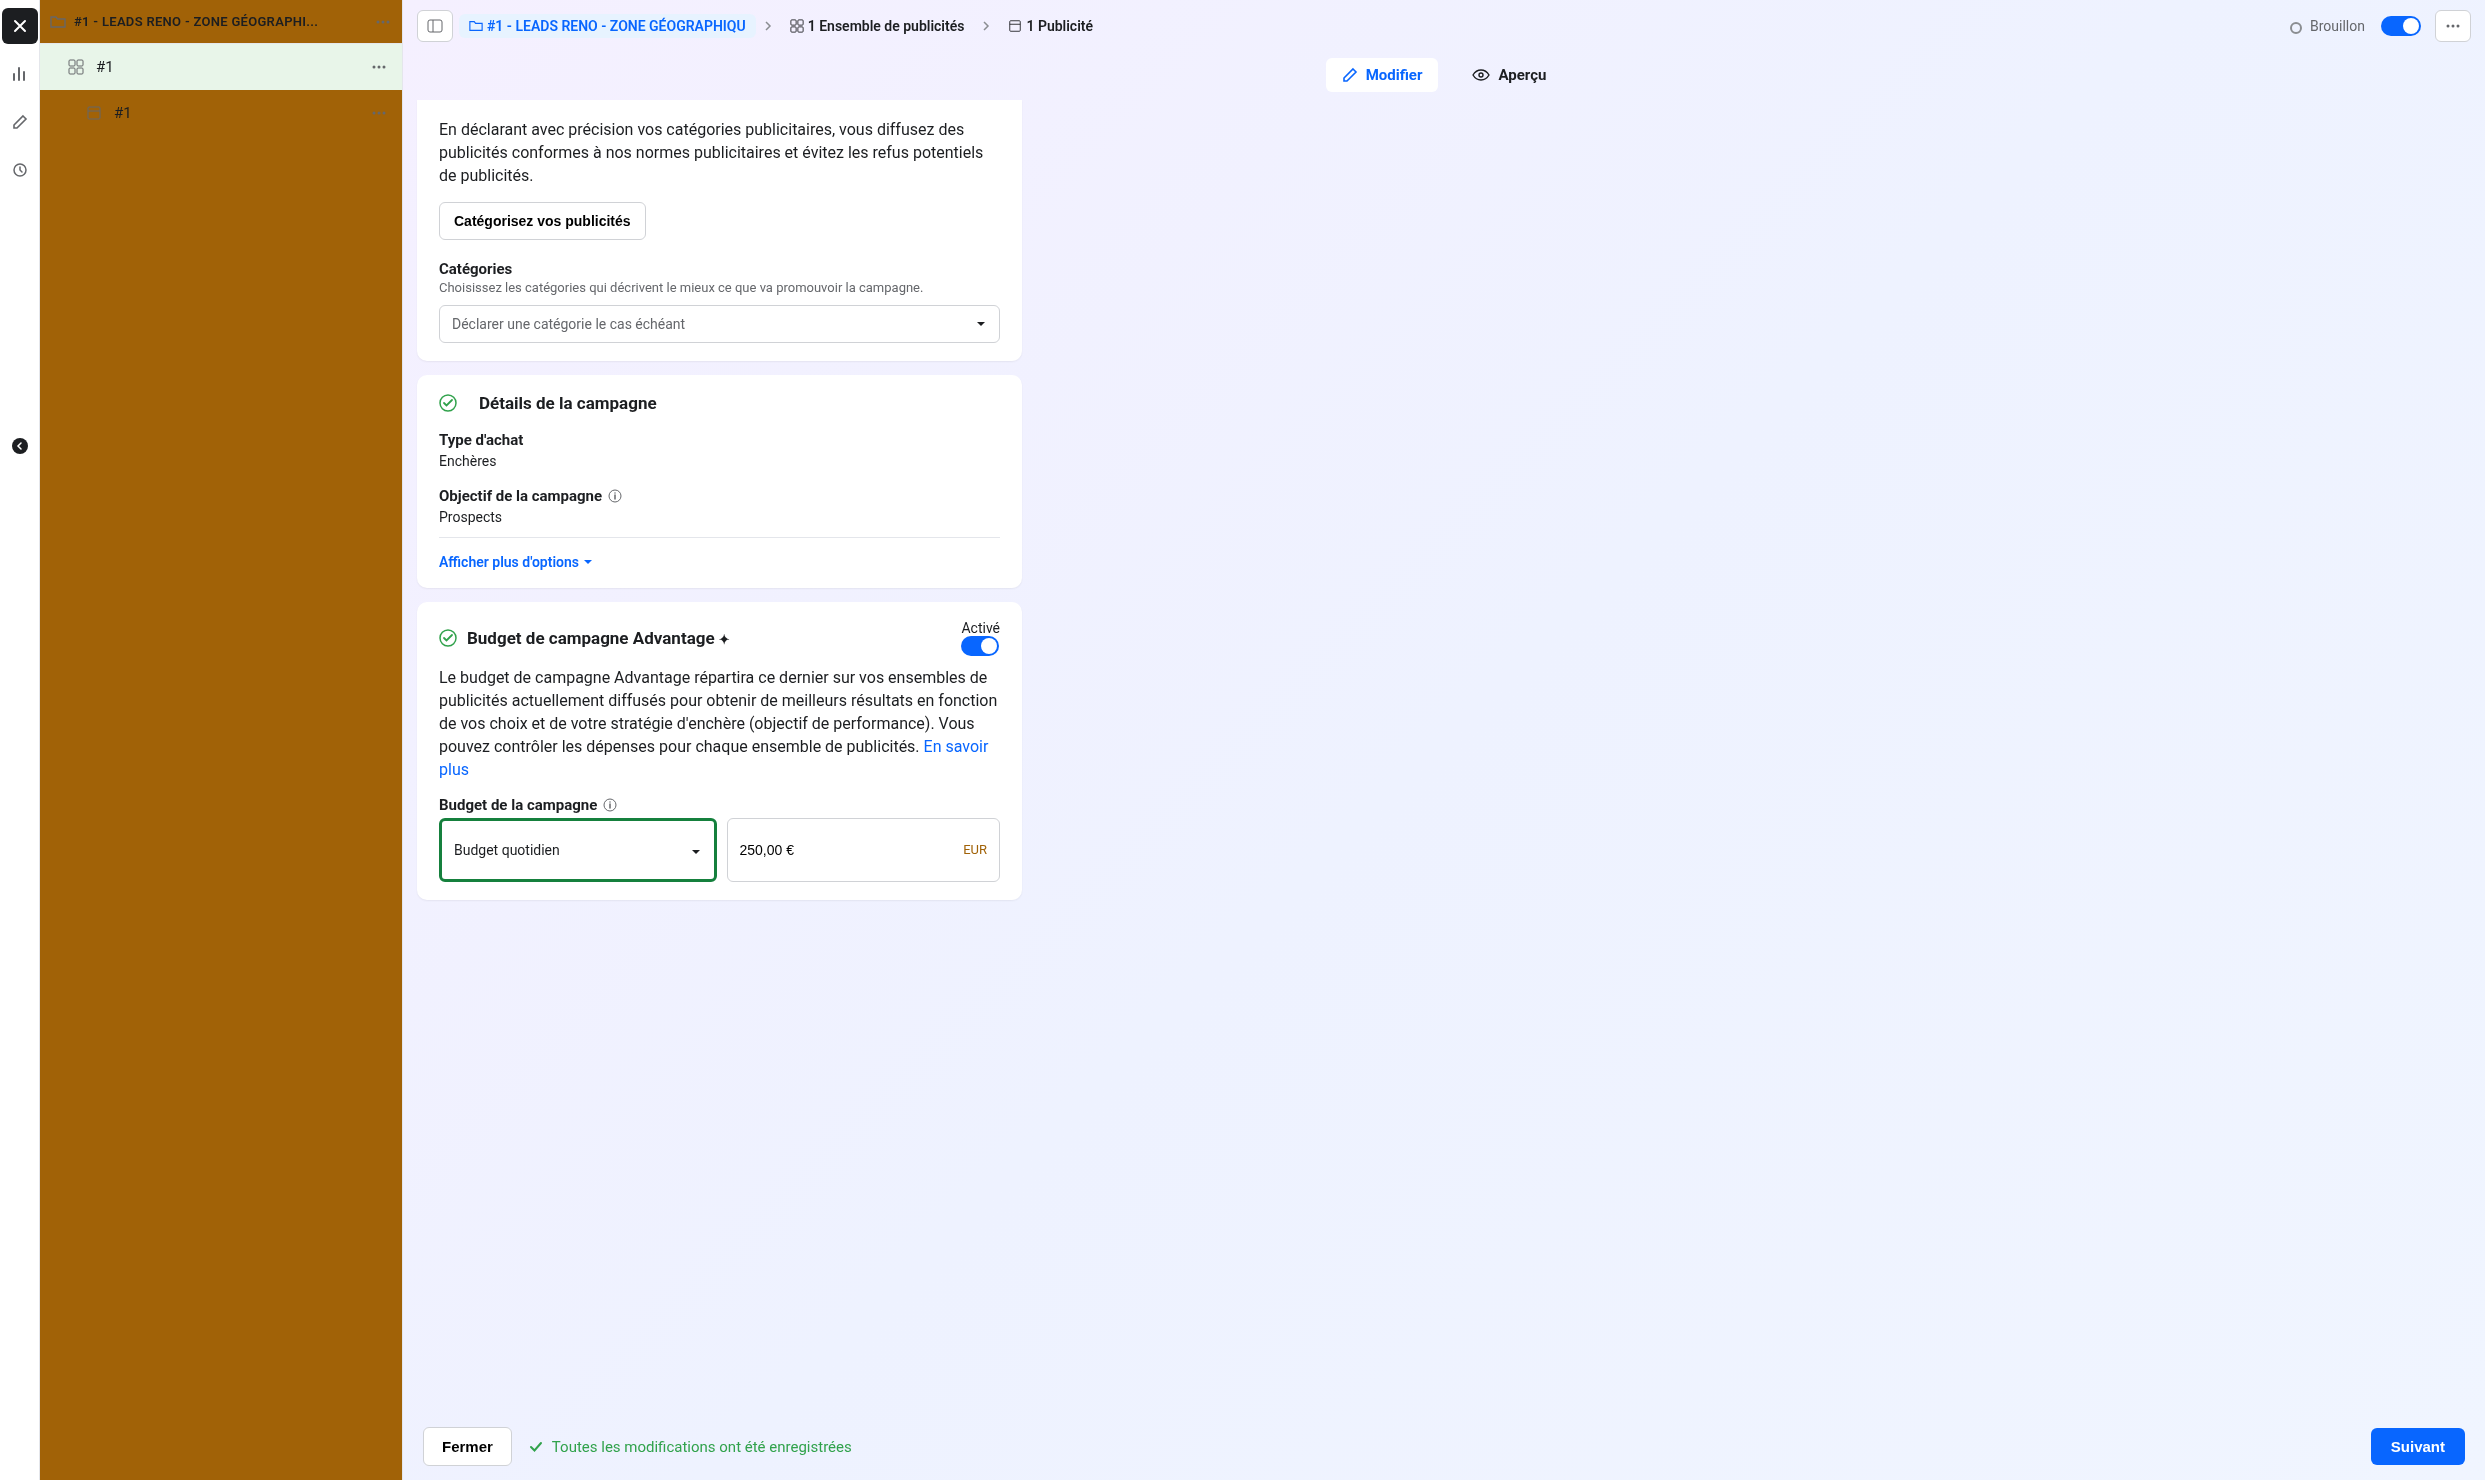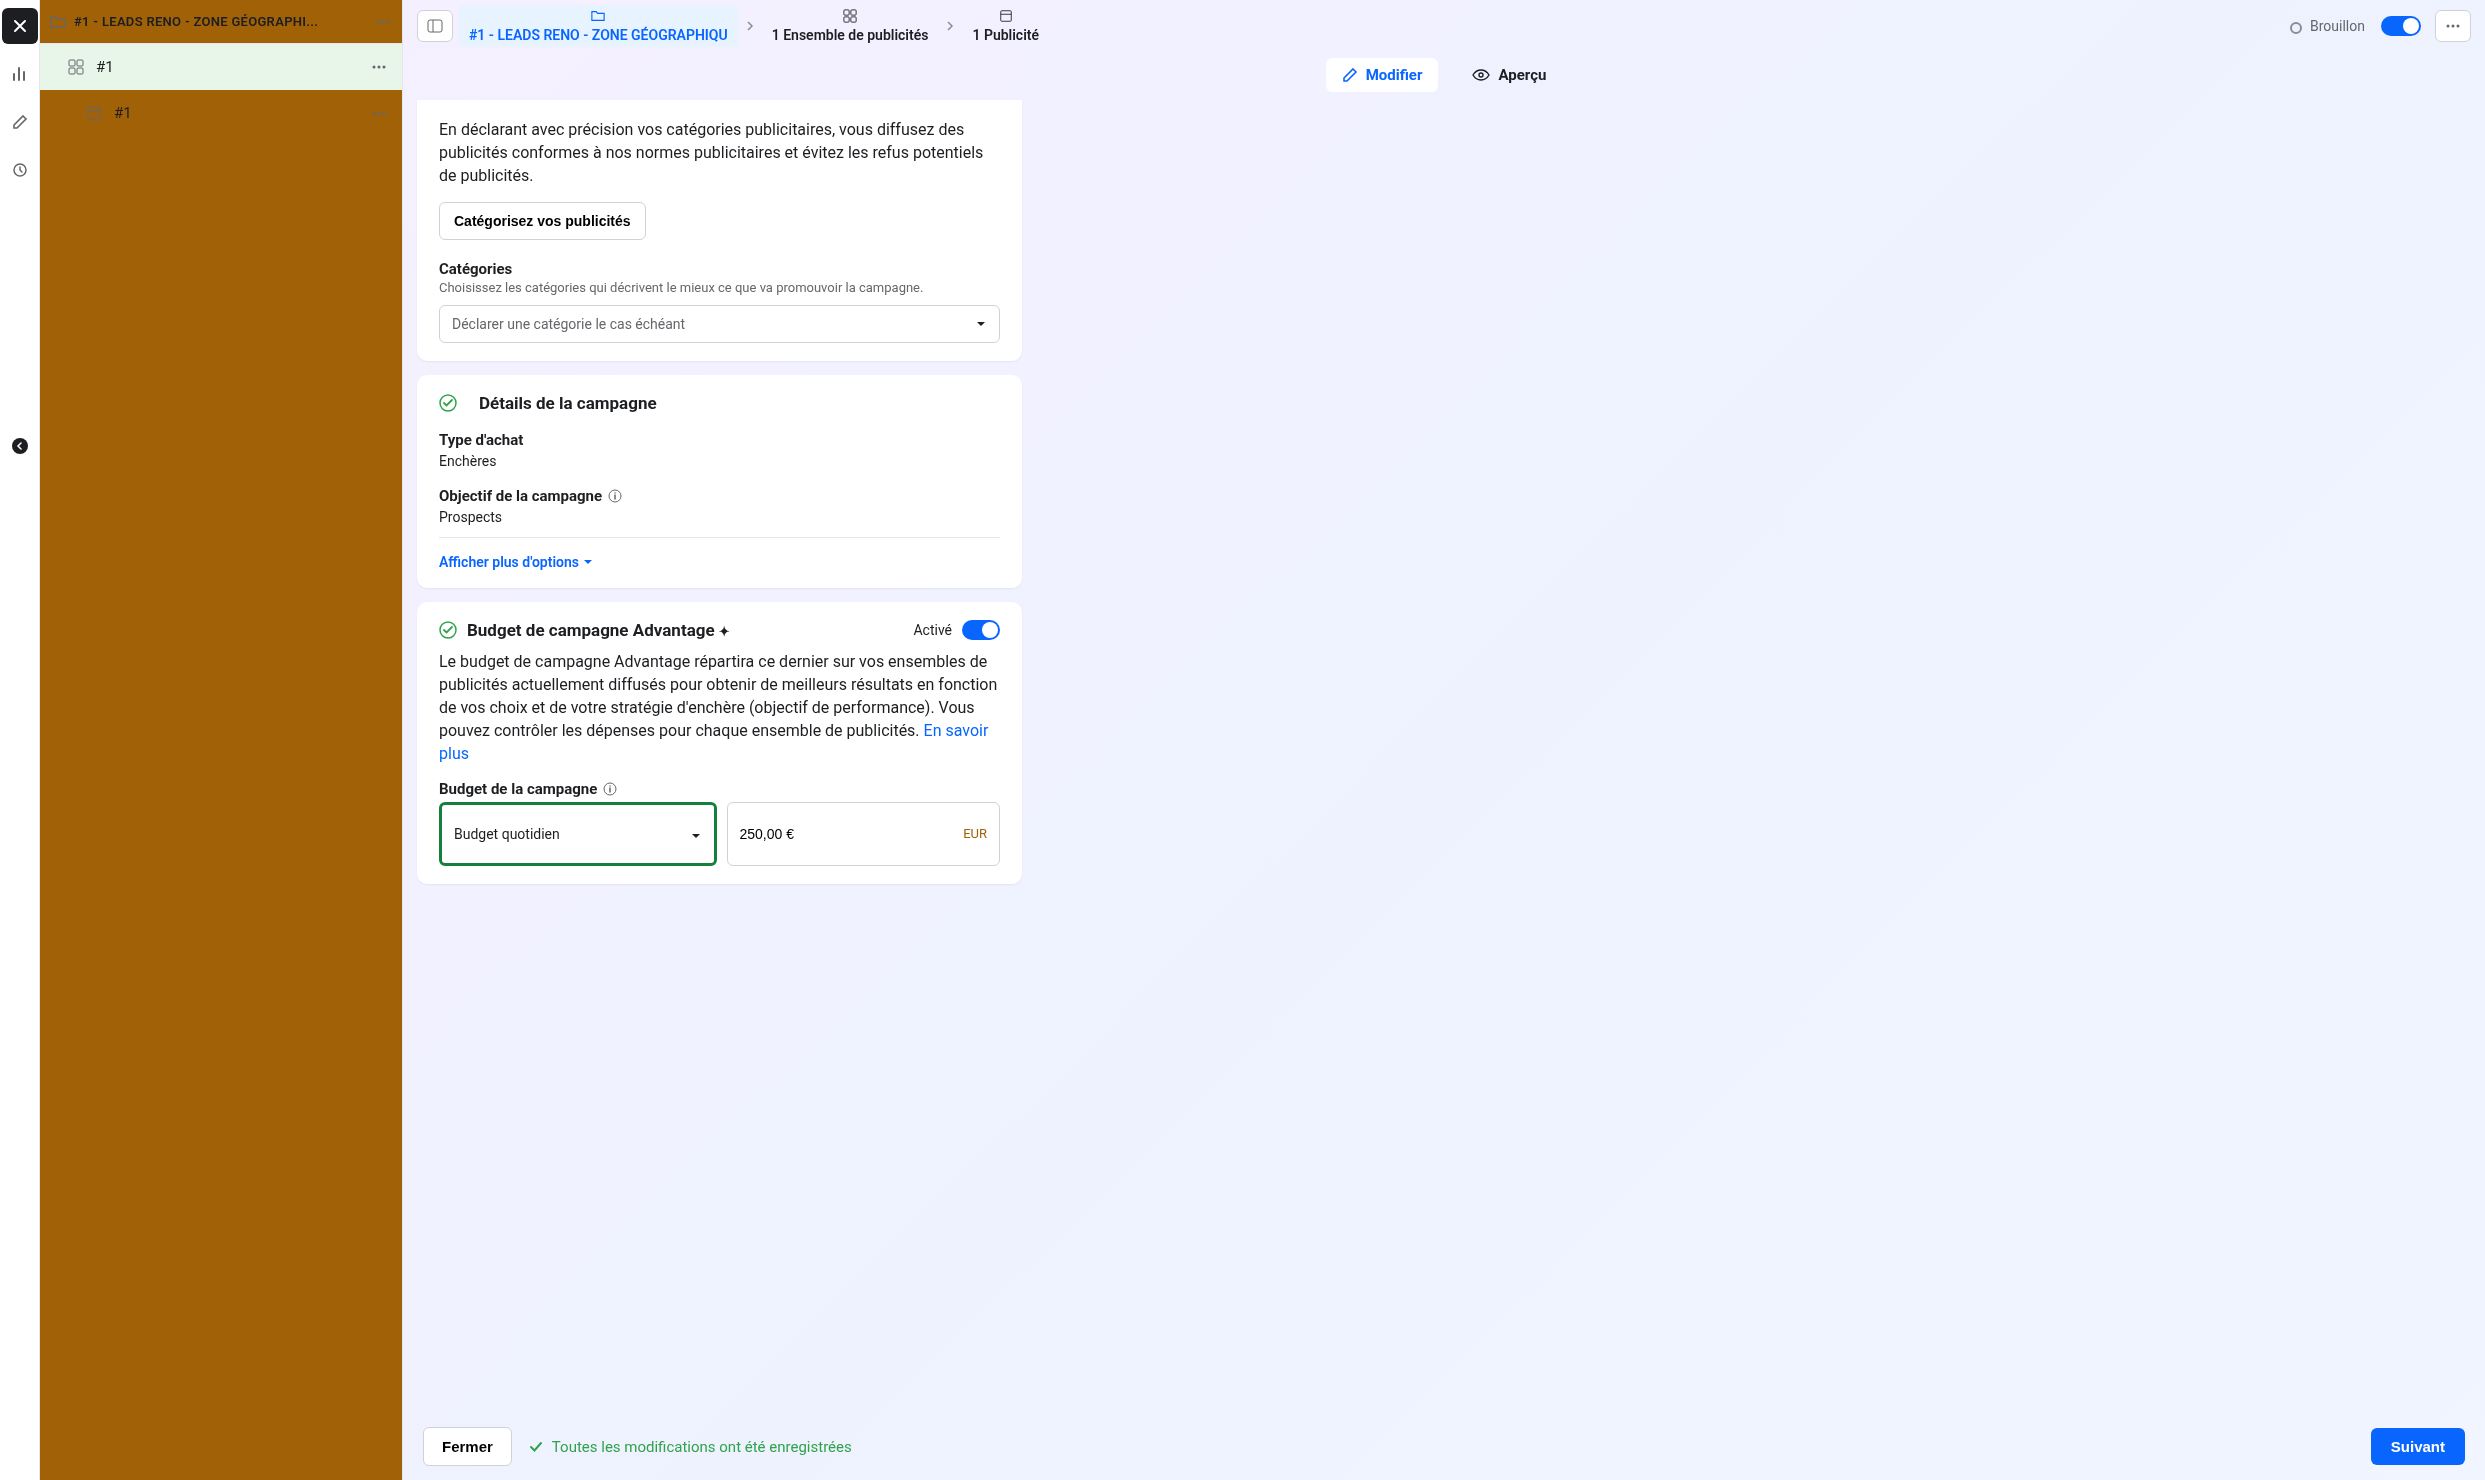--- a/index.html
+++ b/index.html
@@ -14,21 +14,21 @@
 .folder-icon { color: #65676b; flex-shrink: 0; }
 .lp-title { font-size: 13px; font-weight: 600; letter-spacing: 0.3px; white-space: nowrap; overflow: hidden; text-overflow: ellipsis; flex: 1; }
 .more-icon { color: #65676b; cursor: pointer; flex-shrink: 0; }
 .lp-item { display: flex; align-items: center; height: 46px; padding: 0 14px 0 28px; gap: 12px; cursor: pointer; }
 .lp-item.selected { background: #e8f5e9; }
 .lp-subitem { display: flex; align-items: center; height: 46px; padding: 0 14px 0 46px; gap: 12px; cursor: pointer; }
 .lp-label { font-size: 15px; flex: 1; }
 .main { flex: 1; display: flex; flex-direction: column; background: linear-gradient(135deg, #f5f0ff 0%, #eef2ff 50%, #f0f5ff 100%); position: relative; }
 .topbar { display: flex; align-items: center; height: 44px; padding: 0 14px; gap: 6px; background: transparent; margin-top: 4px; }
 .topbar-btn { width: 36px; height: 32px; border: 1px solid #d0d2d6; border-radius: 6px; background: #fff; display: flex; align-items: center; justify-content: center; cursor: pointer; color: #65676b; }
-.bc { display: flex; align-items: center; gap: 4px; padding: 4px 10px; border-radius: 6px; cursor: pointer; font-size: 14px; font-weight: 600; white-space: nowrap; flex-direction: column; }
+.bc { display: flex; align-items: center; gap: 4px; padding: 4px 10px; border-radius: 6px; cursor: pointer; font-size: 14px; font-weight: 600; white-space: nowrap; }
 .bc.active { background: #e7f3ff; color: #0866ff; }
 .bc .folder-icon, .bc svg { color: inherit; }
 .bc-sep { color: #8a8d91; }
 .spacer { flex: 1; }
 .status-pill { display: flex; align-items: flex-end; gap: 8px; font-size: 14px; color: #65676b; }
 .status-dot { width: 12px; height: 12px; border: 2px solid #8a8d91; border-radius: 50%; }
 .toggle { width: 40px; height: 20px; background: #0866ff; border-radius: 10px; position: relative; cursor: pointer; margin-left: 10px; }
 .toggle::after { content: ""; position: absolute; width: 16px; height: 16px; background: #fff; border-radius: 50%; top: 2px; right: 2px; }
 .tabs { display: flex; justify-content: center; gap: 18px; padding: 10px 0 8px; }
 .tab { display: flex; align-items: center; gap: 8px; padding: 8px 16px; border-radius: 6px; font-size: 15px; font-weight: 700; cursor: pointer; }
@@ -46,21 +46,21 @@
 .card-header { display: flex; align-items: center; gap: 22px; margin-bottom: 18px; }
 .check-icon { color: #31a24c; flex-shrink: 0; }
 .card-title { font-size: 17px; font-weight: 700; }
 .field-label { font-size: 15px; font-weight: 700; margin-bottom: 4px; display: flex; align-items: center; gap: 6px; }
 .field-value { font-size: 14px; color: #1c1e21; margin-bottom: 18px; }
 .info-icon { color: #65676b; cursor: pointer; }
 .divider { border: none; border-top: 1px solid #e4e6eb; margin: 12px 0 16px; }
 .link { color: #0866ff; font-size: 14px; font-weight: 600; cursor: pointer; display: flex; align-items: center; gap: 4px; }
 .card-header-row { display: flex; align-items: center; justify-content: space-between; margin-bottom: 10px; }
 .hdr-left { display: flex; align-items: center; gap: 10px; }
-.hdr-right { display: flex; align-items: center; gap: 10px; font-size: 14px; }
+.hdr-right { display: flex; gap: 0; font-size: 14px; flex-direction: column; }
 .toggle-sm { width: 38px; height: 20px; background: #0866ff; border-radius: 10px; position: relative; cursor: pointer; }
 .toggle-sm::after { content: ""; position: absolute; width: 16px; height: 16px; background: #fff; border-radius: 50%; top: 2px; right: 2px; }
 .sparkle { font-size: 13px; }
 .learn-link { color: #0866ff; cursor: pointer; }
 .budget-row { display: flex; gap: 10px; }
 .budget-select { flex: 1; border: 3px solid #15803d; border-radius: 6px; padding: 21px 12px; display: flex; align-items: flex-end; justify-content: space-between; cursor: pointer; background: #fff; }
 .budget-input { flex: 1; border: 1px solid #d0d2d6; border-radius: 6px; padding: 10px 12px; display: flex; align-items: center; justify-content: space-between; background: #fff; }
 .budget-val { border: none; outline: none; font-size: 14px; width: 80px; }
 .budget-cur { font-size: 13px; color: #a16207; }
 .footer { display: flex; align-items: center; padding: 14px 20px; gap: 16px; background: transparent; }

